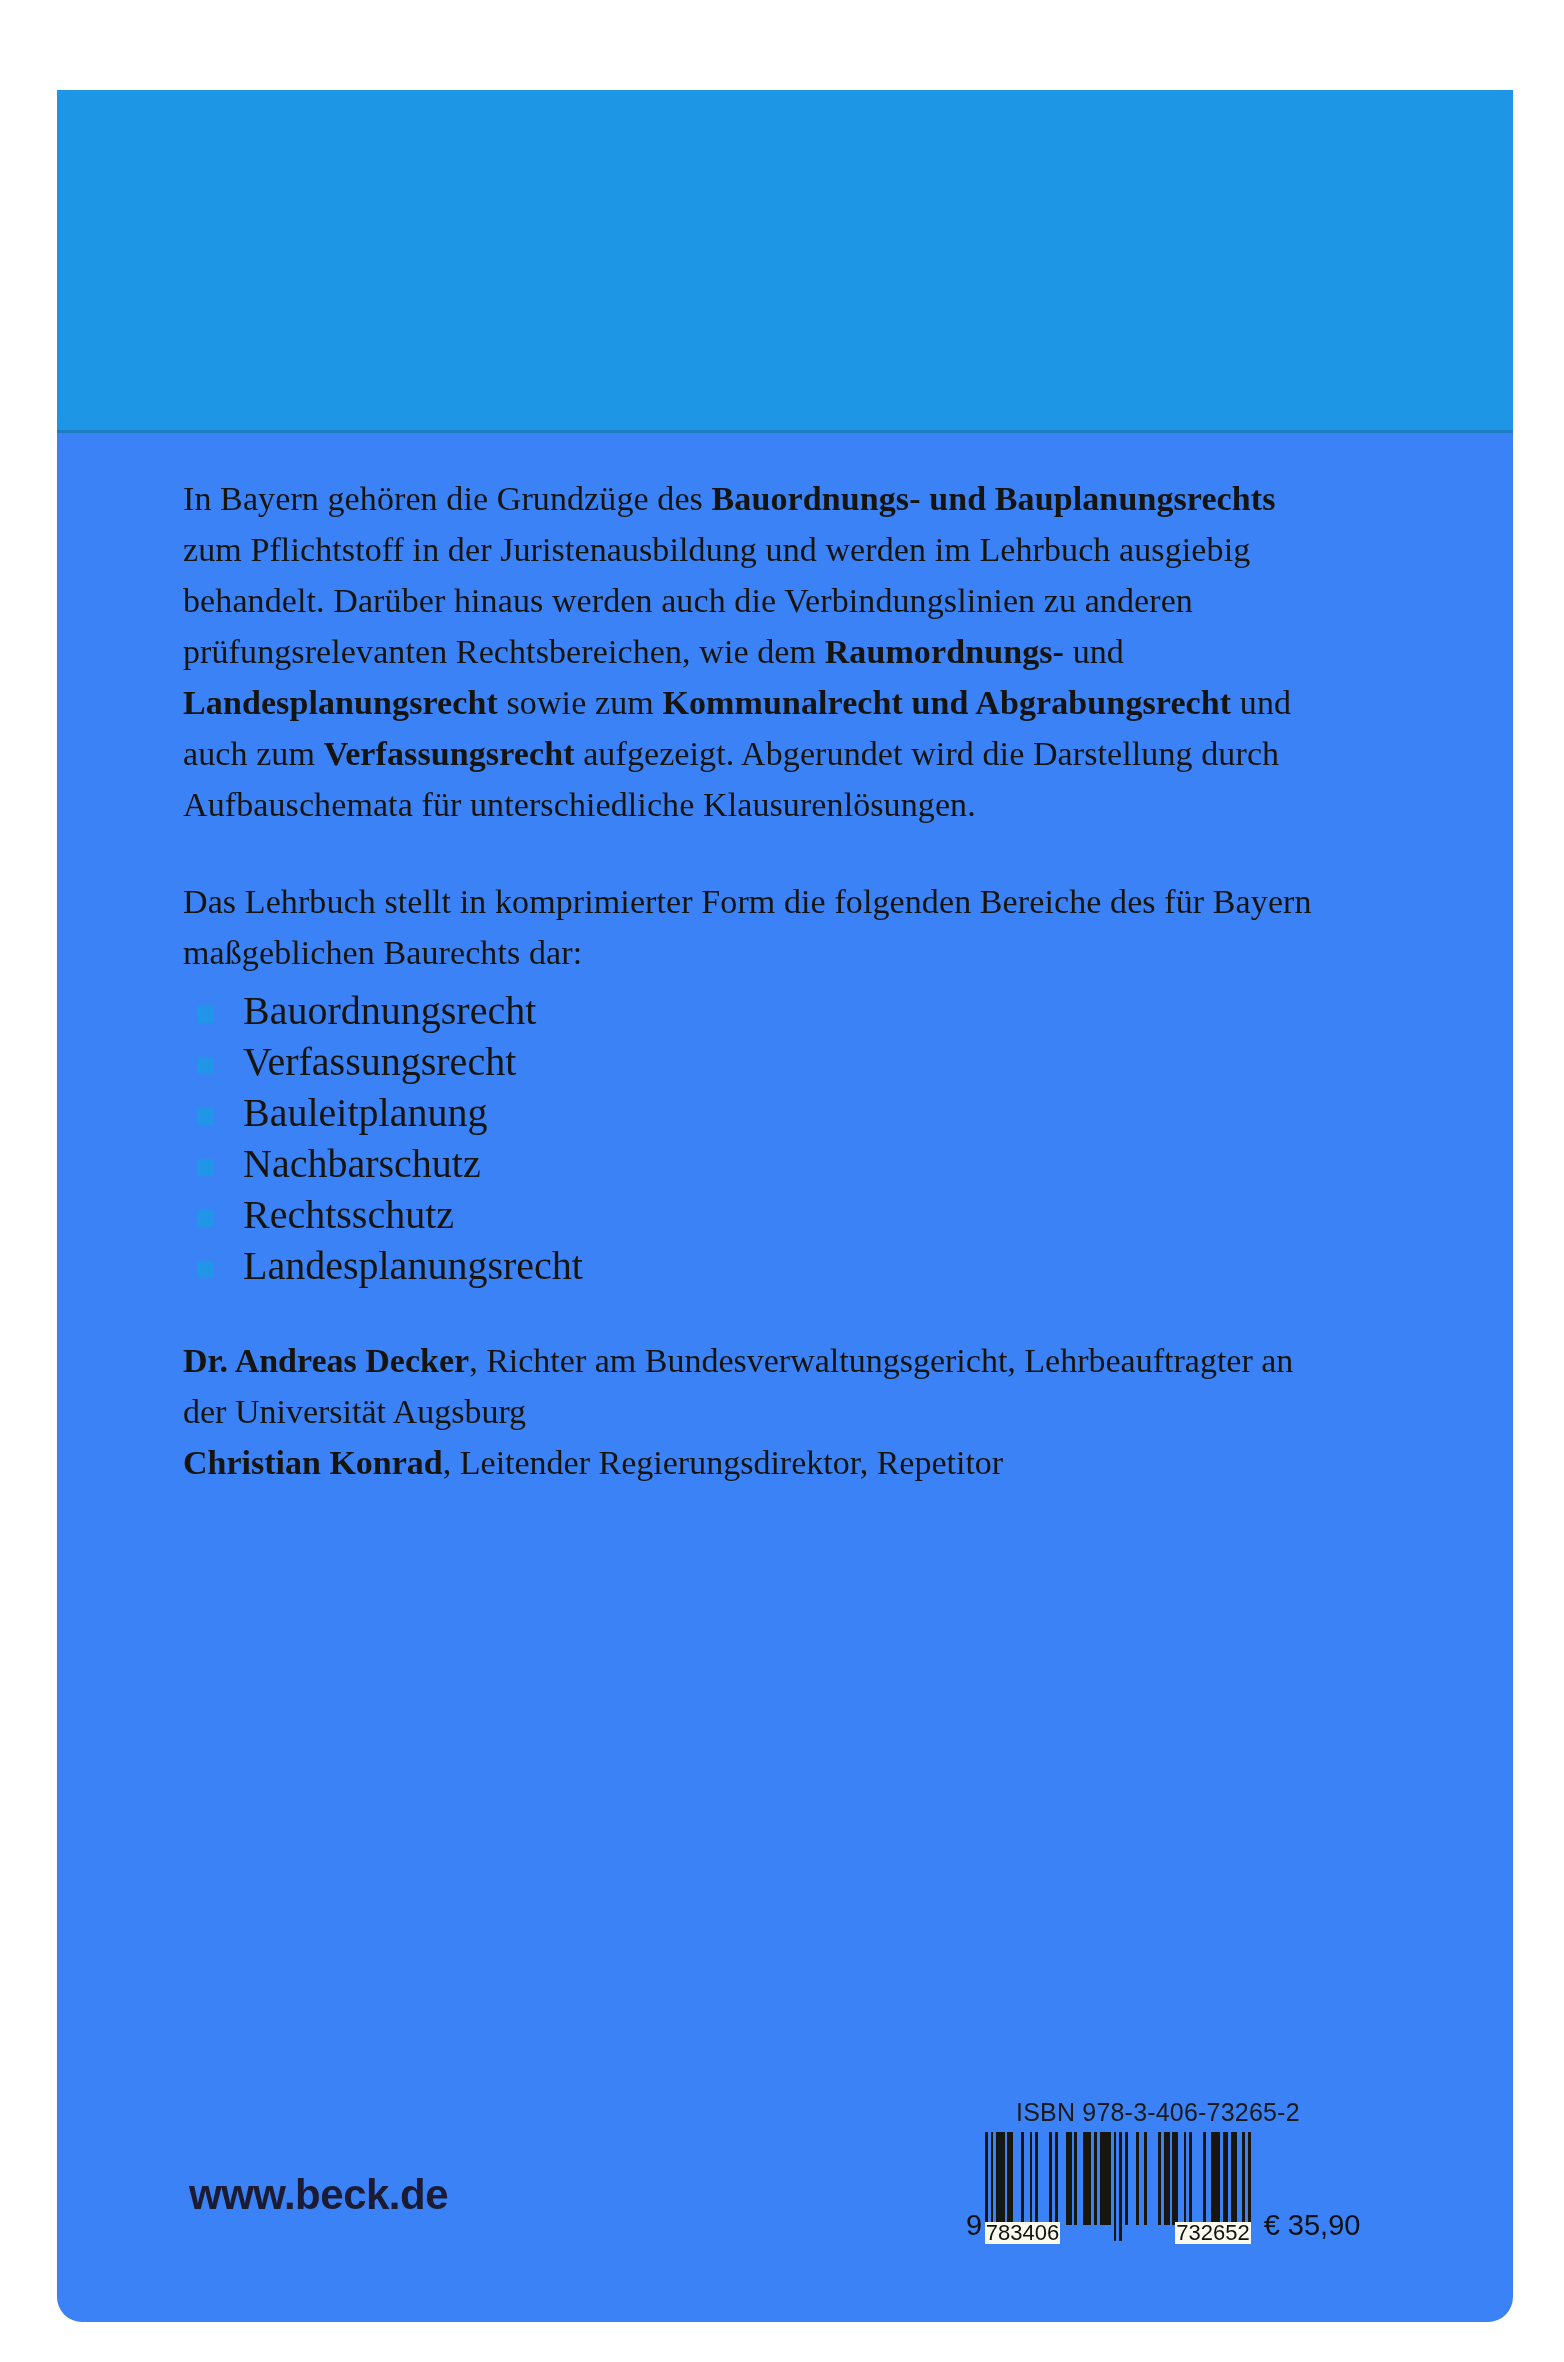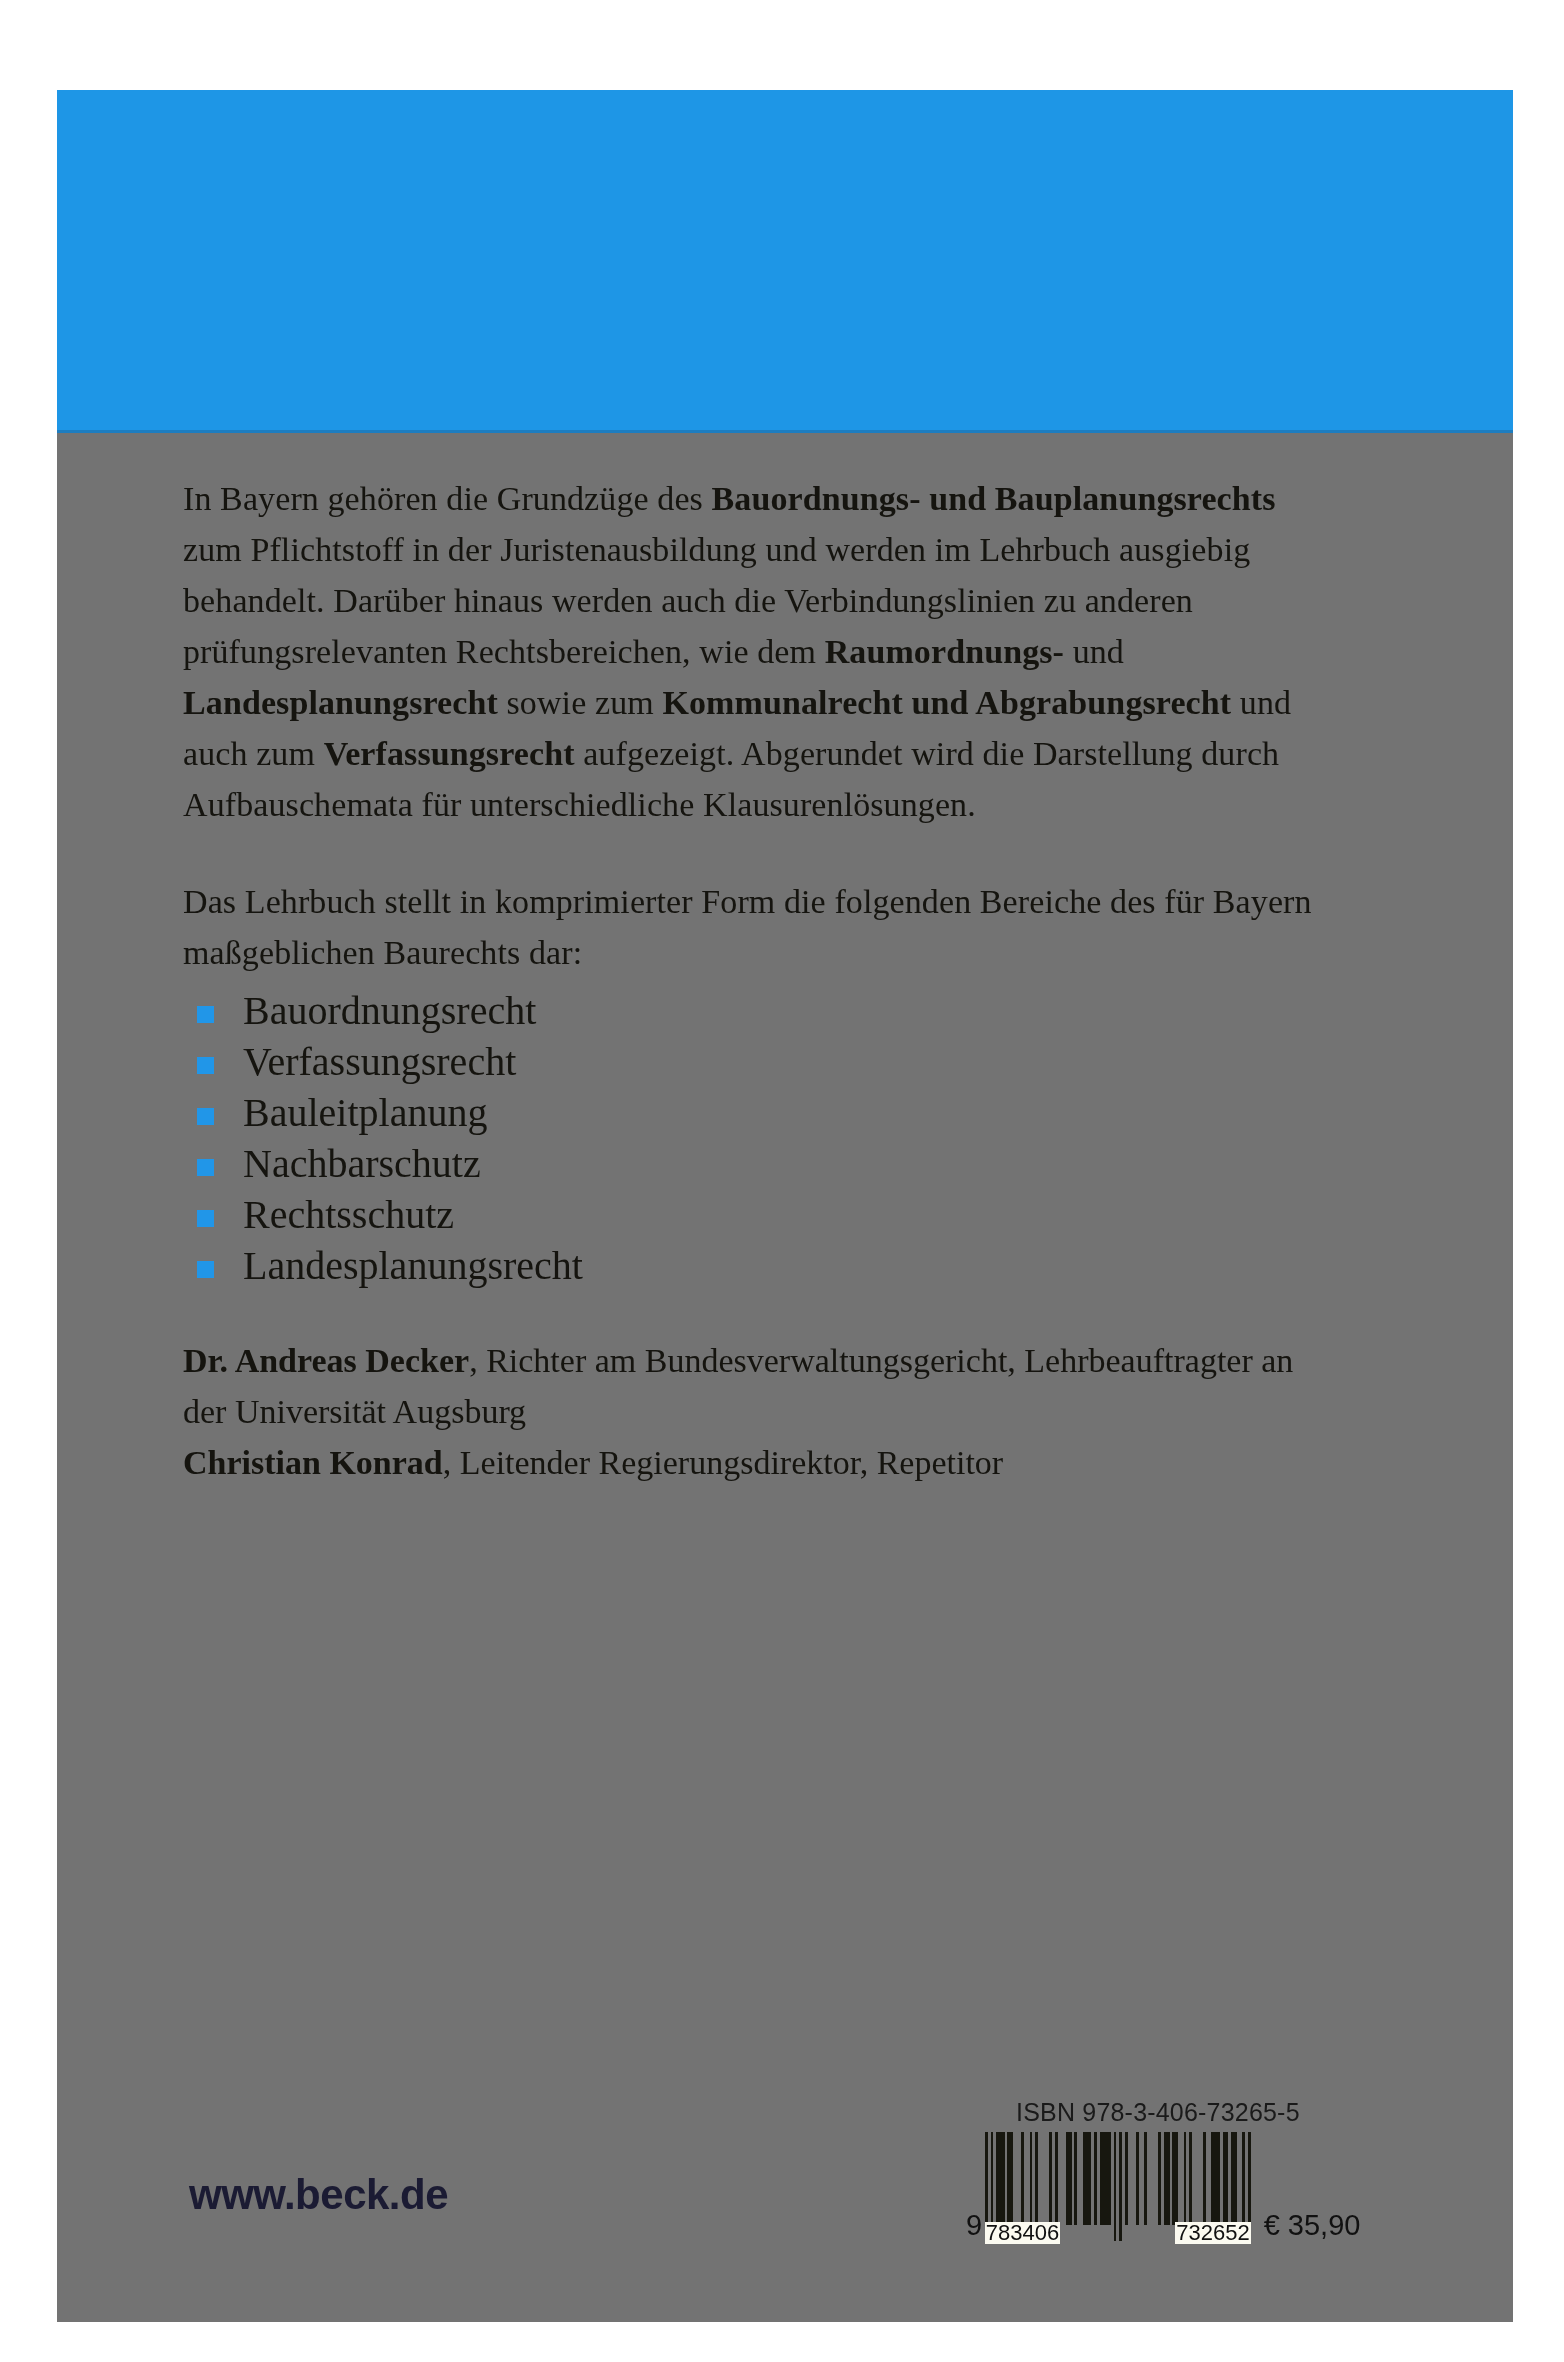--- a/index.html
+++ b/index.html
@@ -166,21 +166,21 @@
     line-height: 1;
     padding-bottom: 0.9px;
     margin-left: 13px;
     white-space: nowrap;
   }
 </style>
 </head>
 <body>
 
 <div class="page">
-  <div class="cover" style="background: #737373;">
+  <div class="cover" style="background: #3b82f6; border-radius: 25px;">
 
     <div class="blue-band" style="background: rgb(30, 150, 230);"></div>
 
     <div class="content">
 
       <p class="para">In Bayern gehören die Grundzüge des <b>Bauordnungs- und Bauplanungsrechts</b> zum Pflichtstoff in der Juristenausbildung und werden im Lehrbuch ausgiebig behandelt. Darüber hinaus werden auch die Verbindungslinien zu anderen prüfungsrelevanten Rechtsbereichen, wie dem <b>Raumordnungs-</b> und <b>Landesplanungsrecht</b> sowie zum <b>Kommunalrecht und Abgrabungsrecht</b> und auch zum <b>Verfassungsrecht</b> aufgezeigt. Abgerundet wird die Darstellung durch Aufbauschemata für unterschiedliche Klausurenlösungen.</p>
 
       <p class="para second">Das Lehrbuch stellt in komprimierter Form die folgenden Bereiche des für Bayern maßgeblichen Baurechts dar:</p>
 
       <ul class="bullets">
@@ -192,21 +192,21 @@
         <li><span class="sq" style="background: rgb(33, 150, 232);"></span><span>Landesplanungsrecht</span></li>
       </ul>
 
       <div class="authors"><b>Dr. Andreas Decker</b>, Richter am Bundesverwaltungsgericht, Lehrbeauftragter an der Universität Augsburg<br><b>Christian Konrad</b>, Leitender Regierungsdirektor, Repetitor</div>
     </div>
 
     <div class="footer">
       <div class="beck-logo">www.beck.de</div>
 
       <div class="barcode-block">
-        <div class="isbn-text">ISBN 978-3-406-73265-5</div>
+        <div class="isbn-text">ISBN 978-3-406-73265-2</div>
         <div class="barcode-row">
           <div class="ean-lead">9</div>
           <div class="bars-wrap">
             <div class="bars" id="bars">
                 <span style="width: 2.8px; height: 109px; background: rgb(23, 23, 15);"></span>
                 <span style="width: 2.8px; height: 109px; background: transparent;"></span>
                 <span style="width: 2.8px; height: 109px; background: rgb(23, 23, 15);"></span>
                 <span style="width: 2.8px; height: 93px; background: transparent;"></span>
                 <span style="width: 2.8px; height: 93px; background: rgb(23, 23, 15);"></span>
                 <span style="width: 2.8px; height: 93px; background: rgb(23, 23, 15);"></span>

